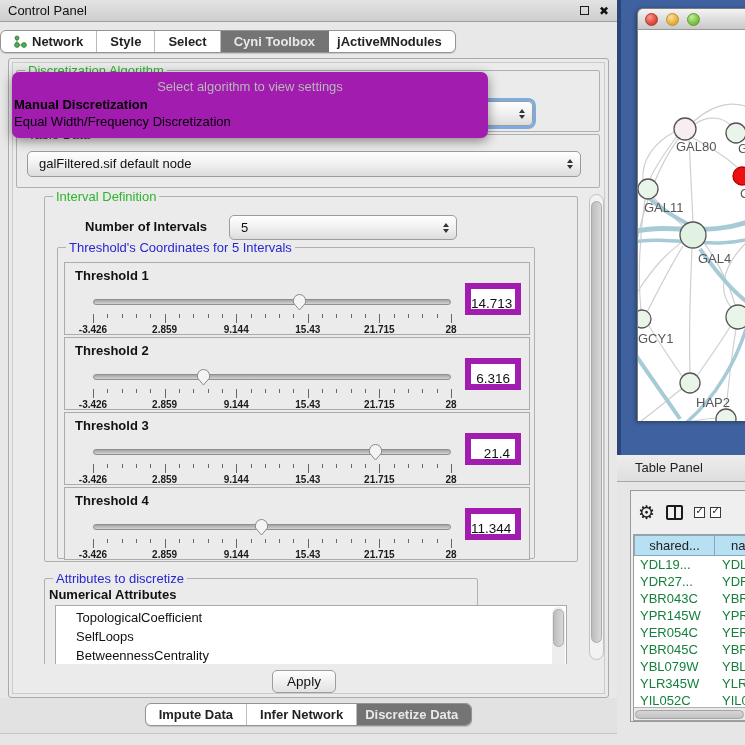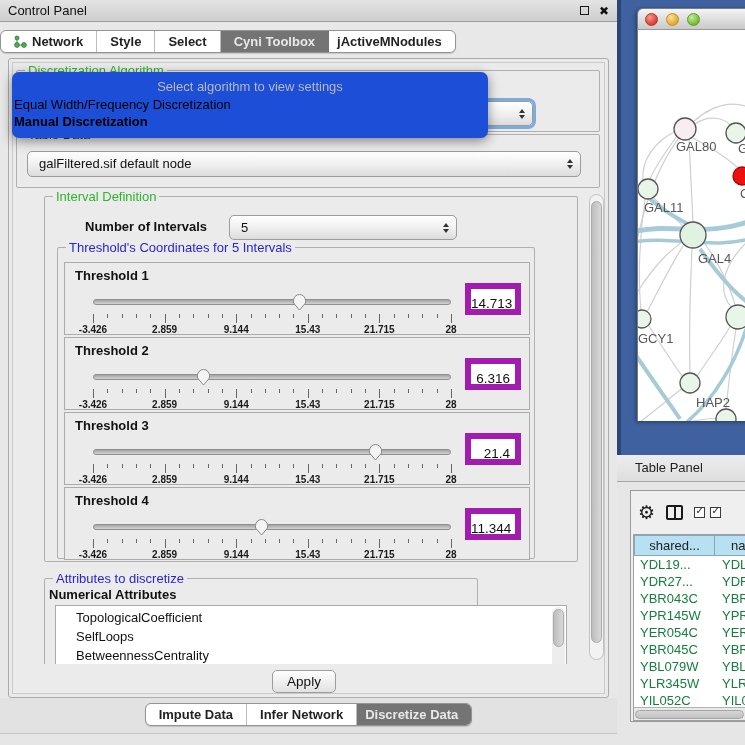--- a/index.html
+++ b/index.html
@@ -42,21 +42,21 @@
     border-radius:5px; font-size:13px; color:#111; height:25px; line-height:23px; padding:0 22px 0 11px;
     white-space:nowrap; overflow:hidden; }
   .combo .arrows { position:absolute; right:7px; top:50%; transform:translateY(-50%); display:flex; flex-direction:column; gap:2px; }
   .combo .arrows i { display:block; width:0; height:0; border-left:3.5px solid transparent; border-right:3.5px solid transparent; }
   .combo .arrows i.up { border-bottom:4px solid #333; }
   .combo .arrows i.dn { border-top:4px solid #333; }
   .algo-combo { position:absolute; left:10px; top:30px; width:506px; height:25px;
     box-shadow:0 0 0 3px rgba(106,160,219,.85); }
   .table-combo { position:absolute; left:10px; top:16px; width:554px; height:26px; }
 
-  .popup { position:absolute; left:12px; top:72px; width:476px; height:66px; background:#1d4ed8; border-radius:7px;
+  .popup { position:absolute; left:12px; top:72px; width:476px; height:66px; background:#a21caf; border-radius:7px;
     box-shadow:0 3px 12px rgba(0,0,0,.45); z-index:40; padding-top:6px; }
   .popup-placeholder { text-align:center; color:#b8b8b8; font-size:13px; line-height:18px; }
   .popup-item { font-size:13px; color:#000; line-height:17px; padding-left:2px; }
   .popup-item.bold { font-weight:bold; }
 
   .scroll-region { position:absolute; left:16px; top:192px; width:589px; height:472px; overflow:hidden; }
   .g-interval { left:28px; top:4px; width:534px; height:366px; }
   .noi-label { position:absolute; left:40px; top:22px; font-size:13px; color:#111; }
   .noi-combo { position:absolute; left:184px; top:18px; width:228px; height:25px; }
   .g-thresh { left:12px; top:50px; width:478px; height:312px; }
@@ -181,22 +181,22 @@
     <div class="combo algo-combo">
       <span class="arrows">
           <i class="up"></i>
           <i class="dn"></i>
         </span>
     </div>
   </div>
 
   <div class="popup">
     <div class="popup-placeholder">Select algorithm to view settings</div>
+    <div class="popup-item bold">Manual Discretization</div>
     <div class="popup-item">Equal Width/Frequency Discretization</div>
-    <div class="popup-item bold">Manual Discretization</div>
   </div>
 
   <div class="group g-table">
     <span class="gtitle dark">Table Data</span>
     <div class="combo table-combo">
       <span>galFiltered.sif default node</span>
       <span class="arrows">
           <i class="up"></i>
           <i class="dn"></i>
         </span>

